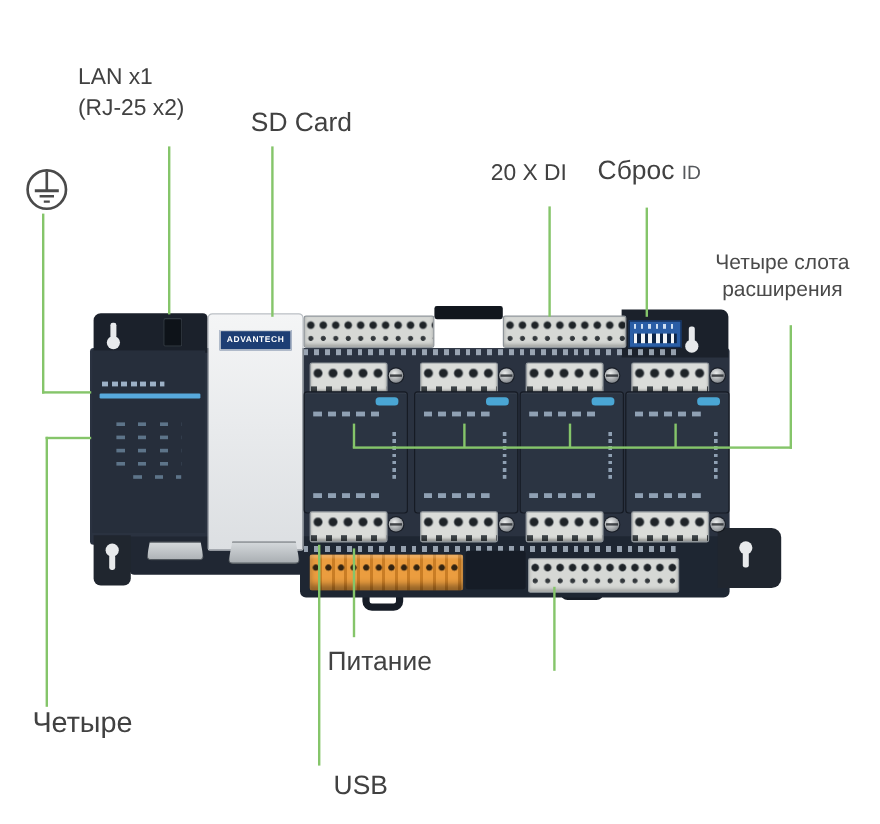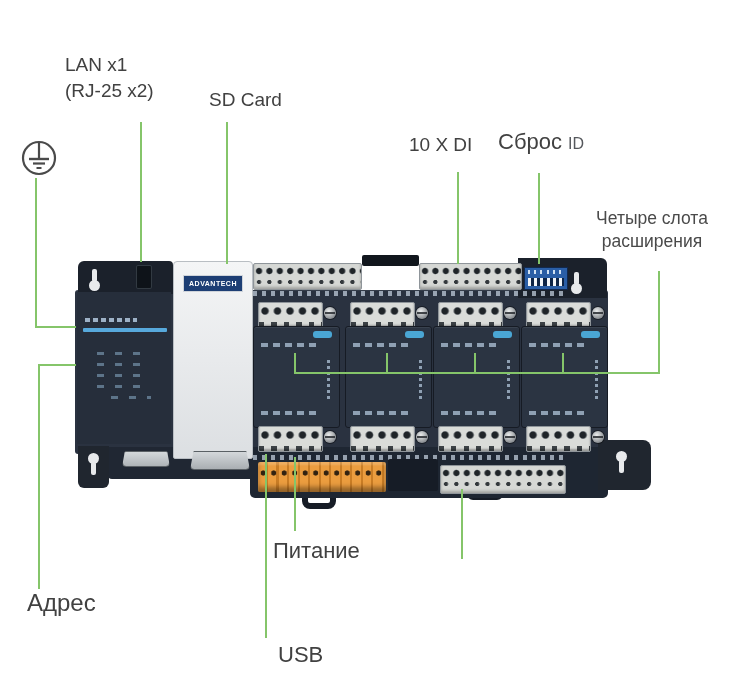--- a/index.html
+++ b/index.html
@@ -203,27 +203,27 @@
     <line x1="19" y1="4" x2="19" y2="20" stroke="#4a4a4a" stroke-width="2.2"></line>
     <line x1="9" y1="20" x2="29" y2="20" stroke="#4a4a4a" stroke-width="2.4"></line>
     <line x1="13" y1="24.5" x2="25" y2="24.5" stroke="#4a4a4a" stroke-width="2.2"></line>
     <line x1="16.5" y1="29" x2="21.5" y2="29" stroke="#4a4a4a" stroke-width="2"></line>
   </svg>
 
   <div class="lbl" style="left:65px;top:52px;font-size:19px;line-height:26px;">
     <span>LAN x1</span><br>
     <span>(RJ-25 x2)</span>
   </div>
-  <div class="lbl" style="left:209px;top:89px;font-size:19px;">SD Card</div>
-  <div class="lbl" style="left:409px;top:134px;font-size:19px;">10 X DI</div>
+  <div class="lbl" style="left:209px;top:89px;font-size:22px;">SD Card</div>
+  <div class="lbl" style="left:409px;top:134px;font-size:19px;">20 X DI</div>
   <div class="lbl" style="left:498px;top:129px;font-size:22px;">
     <span>Сброс</span>
     <span style="font-size:16px;color:#55585c;margin-left:0;">ID</span>
   </div>
   <div class="lbl" style="left:582px;top:207px;width:140px;font-size:17.5px;line-height:22.5px;text-align:center;color:#4a4a4a;">
     <span>Четыре слота</span><br>
     <span>расширения</span>
   </div>
   <div class="lbl" style="left:273px;top:538px;font-size:22px;">Питание</div>
-  <div class="lbl" style="left:27px;top:589px;font-size:24px;">Адрес</div>
+  <div class="lbl" style="left:27px;top:589px;font-size:24px;">Четыре</div>
   <div class="lbl" style="left:233px;top:642px;font-size:22px;margin-left:45px;">USB</div>
 
 </div>
 
 </body></html>

